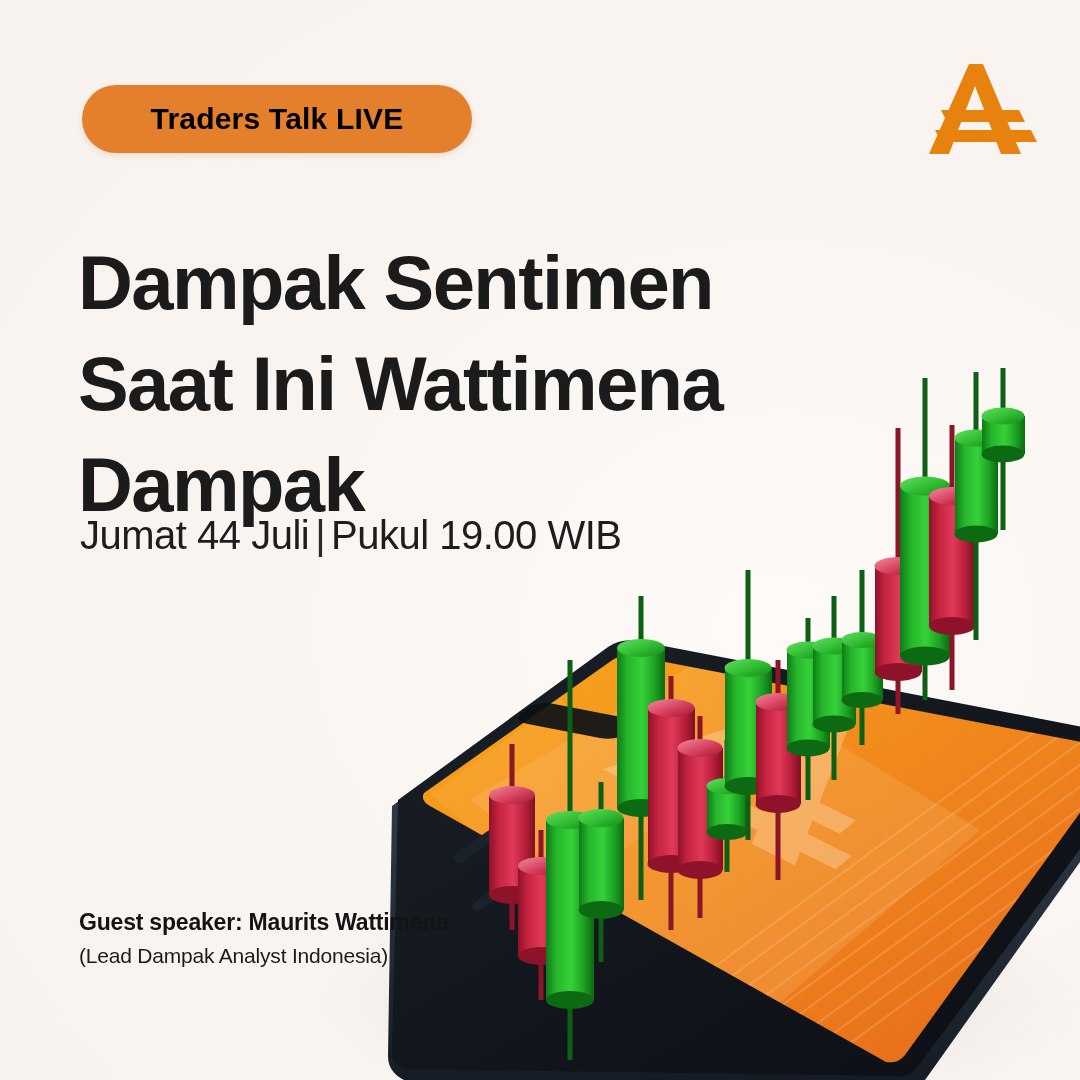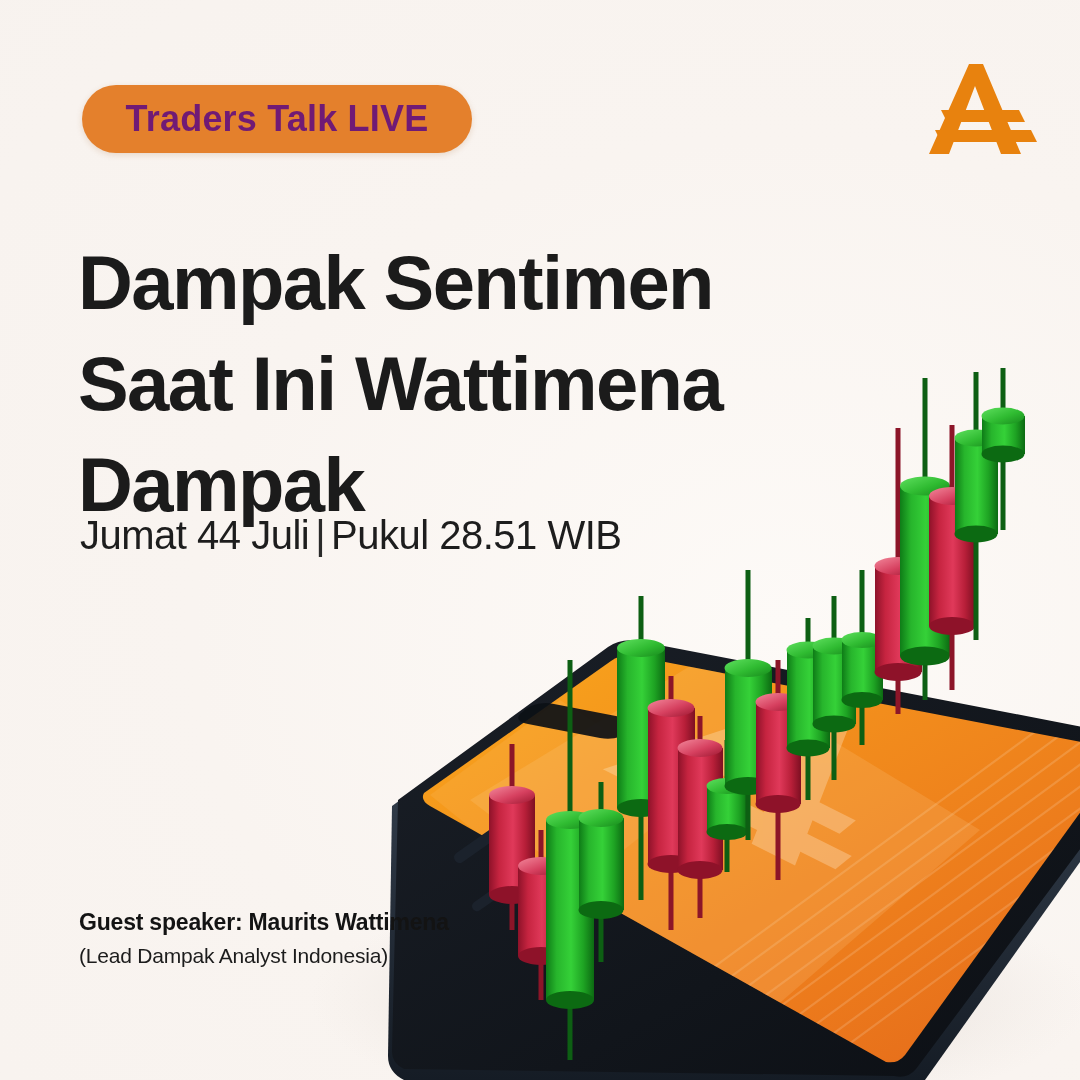--- a/index.html
+++ b/index.html
@@ -18,21 +18,21 @@
   
   .badge{
     position:absolute;left:82px;top:85px;
     width:390px;height:68px;
     background:#e4802c;
     border-radius:34px;
     display:flex;align-items:center;justify-content:center;
     box-shadow:0 2px 6px rgba(160,90,30,.18);
   }
   .badge span{
-    color:#701a75;font-size:36px;font-weight:700;
+    color:#000000;font-size:30px;font-weight:700;
     letter-spacing:.2px;line-height:1;
   }
 
   
   .logo{position:absolute;left:925px;top:58px;width:118px;height:102px;}
 
   
   .headline{
     position:absolute;left:78px;top:181px;width:720px;
     color:#1b1b1b;
@@ -313,21 +313,21 @@
     </svg>
   </div>
 
   <h1 class="headline">
     <span class="ln">Dampak Sentimen</span>
     <span class="ln">Saat Ini Wattimena</span>
     <span class="ln">Dampak</span>
   </h1>
 
   <div class="datetime">
-    <span>Jumat 44 Juli</span><span class="sep">|</span><span>Pukul 28.51 WIB</span>
+    <span>Jumat 44 Juli</span><span class="sep">|</span><span>Pukul 19.00 WIB</span>
   </div>
 
   <div class="speakers">
     <div class="sp-block second">
       <div class="sp-name">Guest speaker: Maurits Wattimena</div>
       <div class="sp-role">(Lead Dampak Analyst Indonesia)</div>
     </div>
   </div>
 
 </div>

